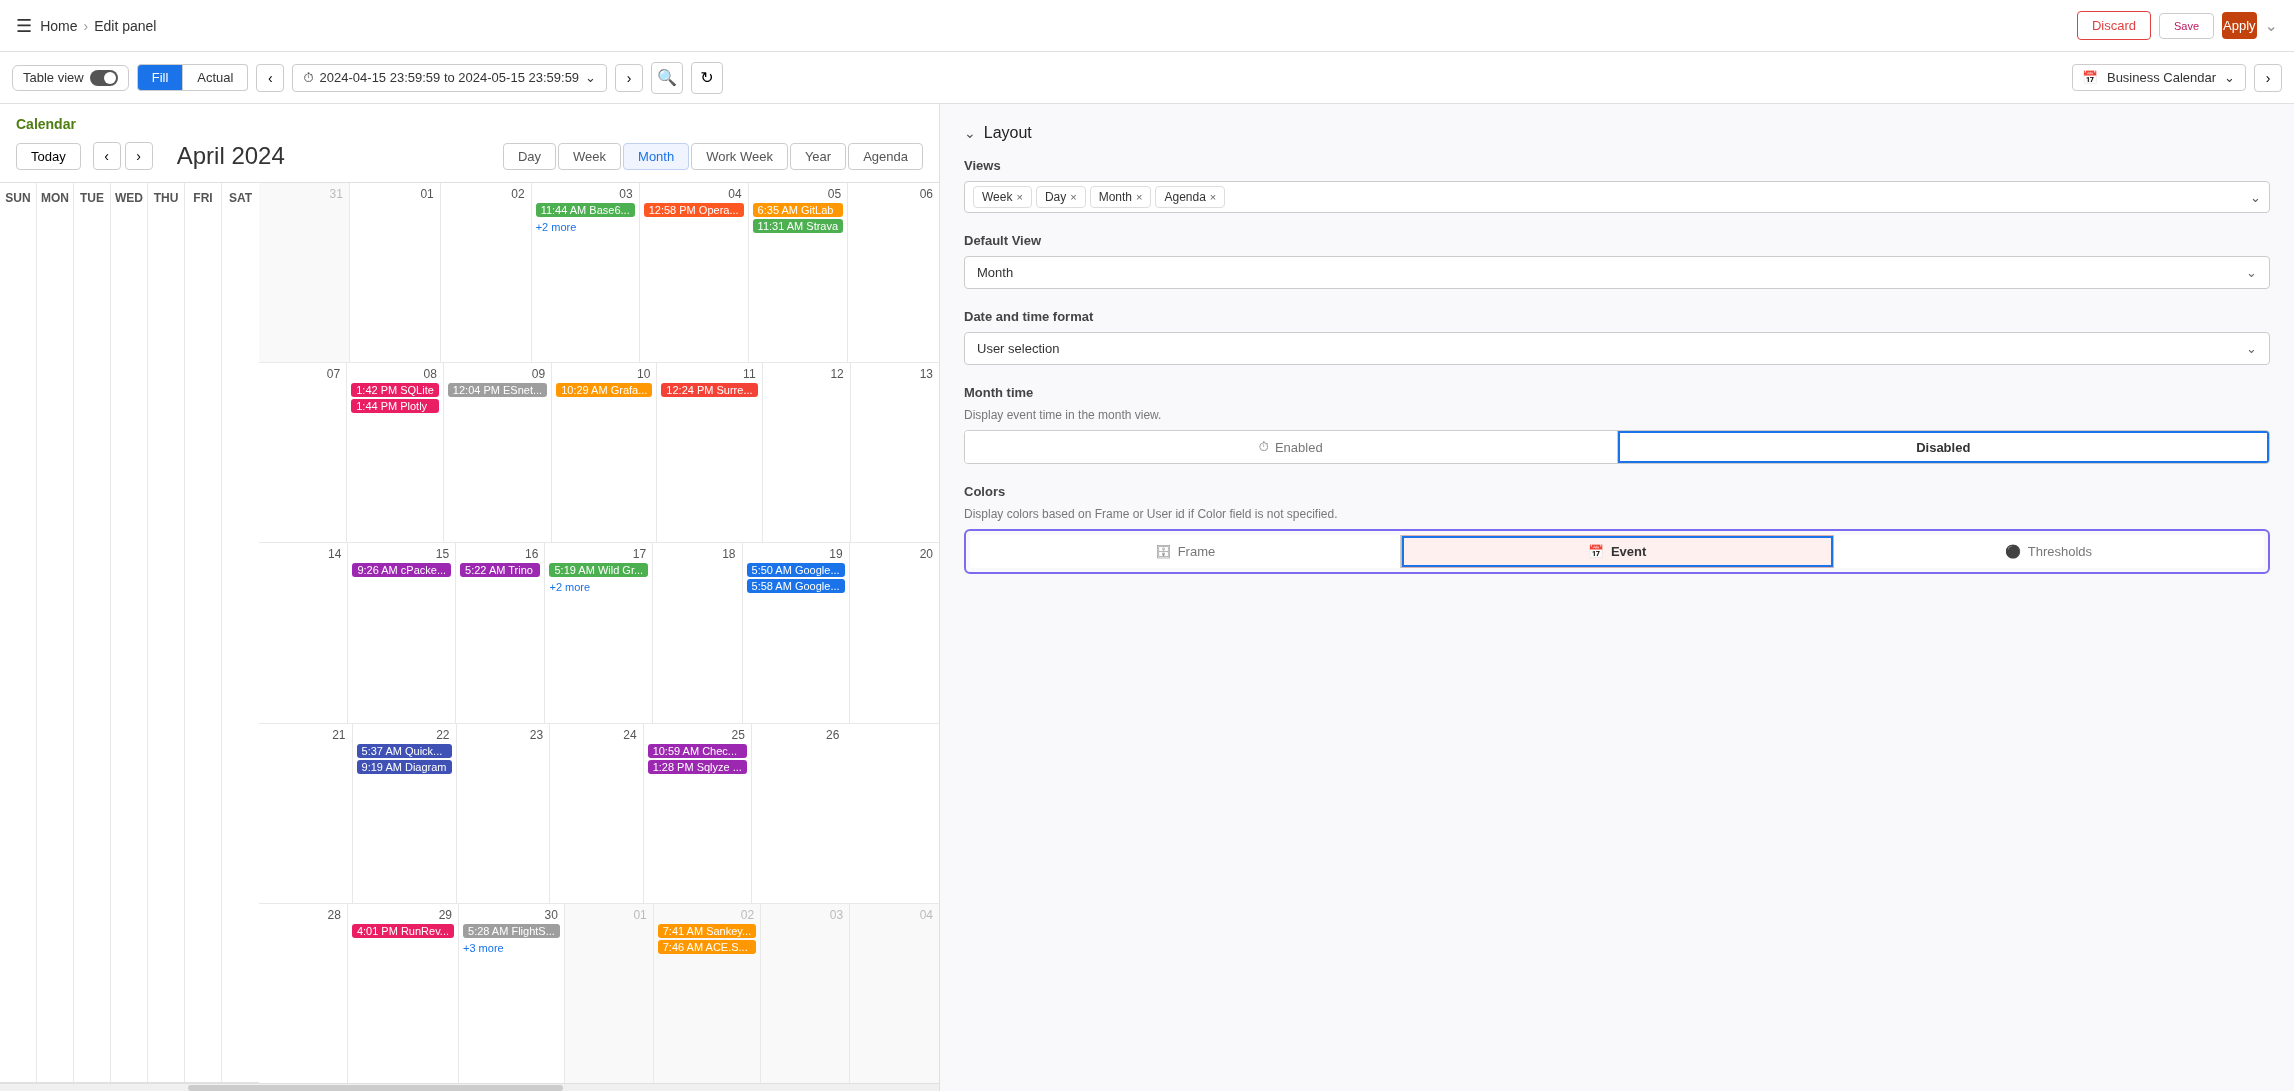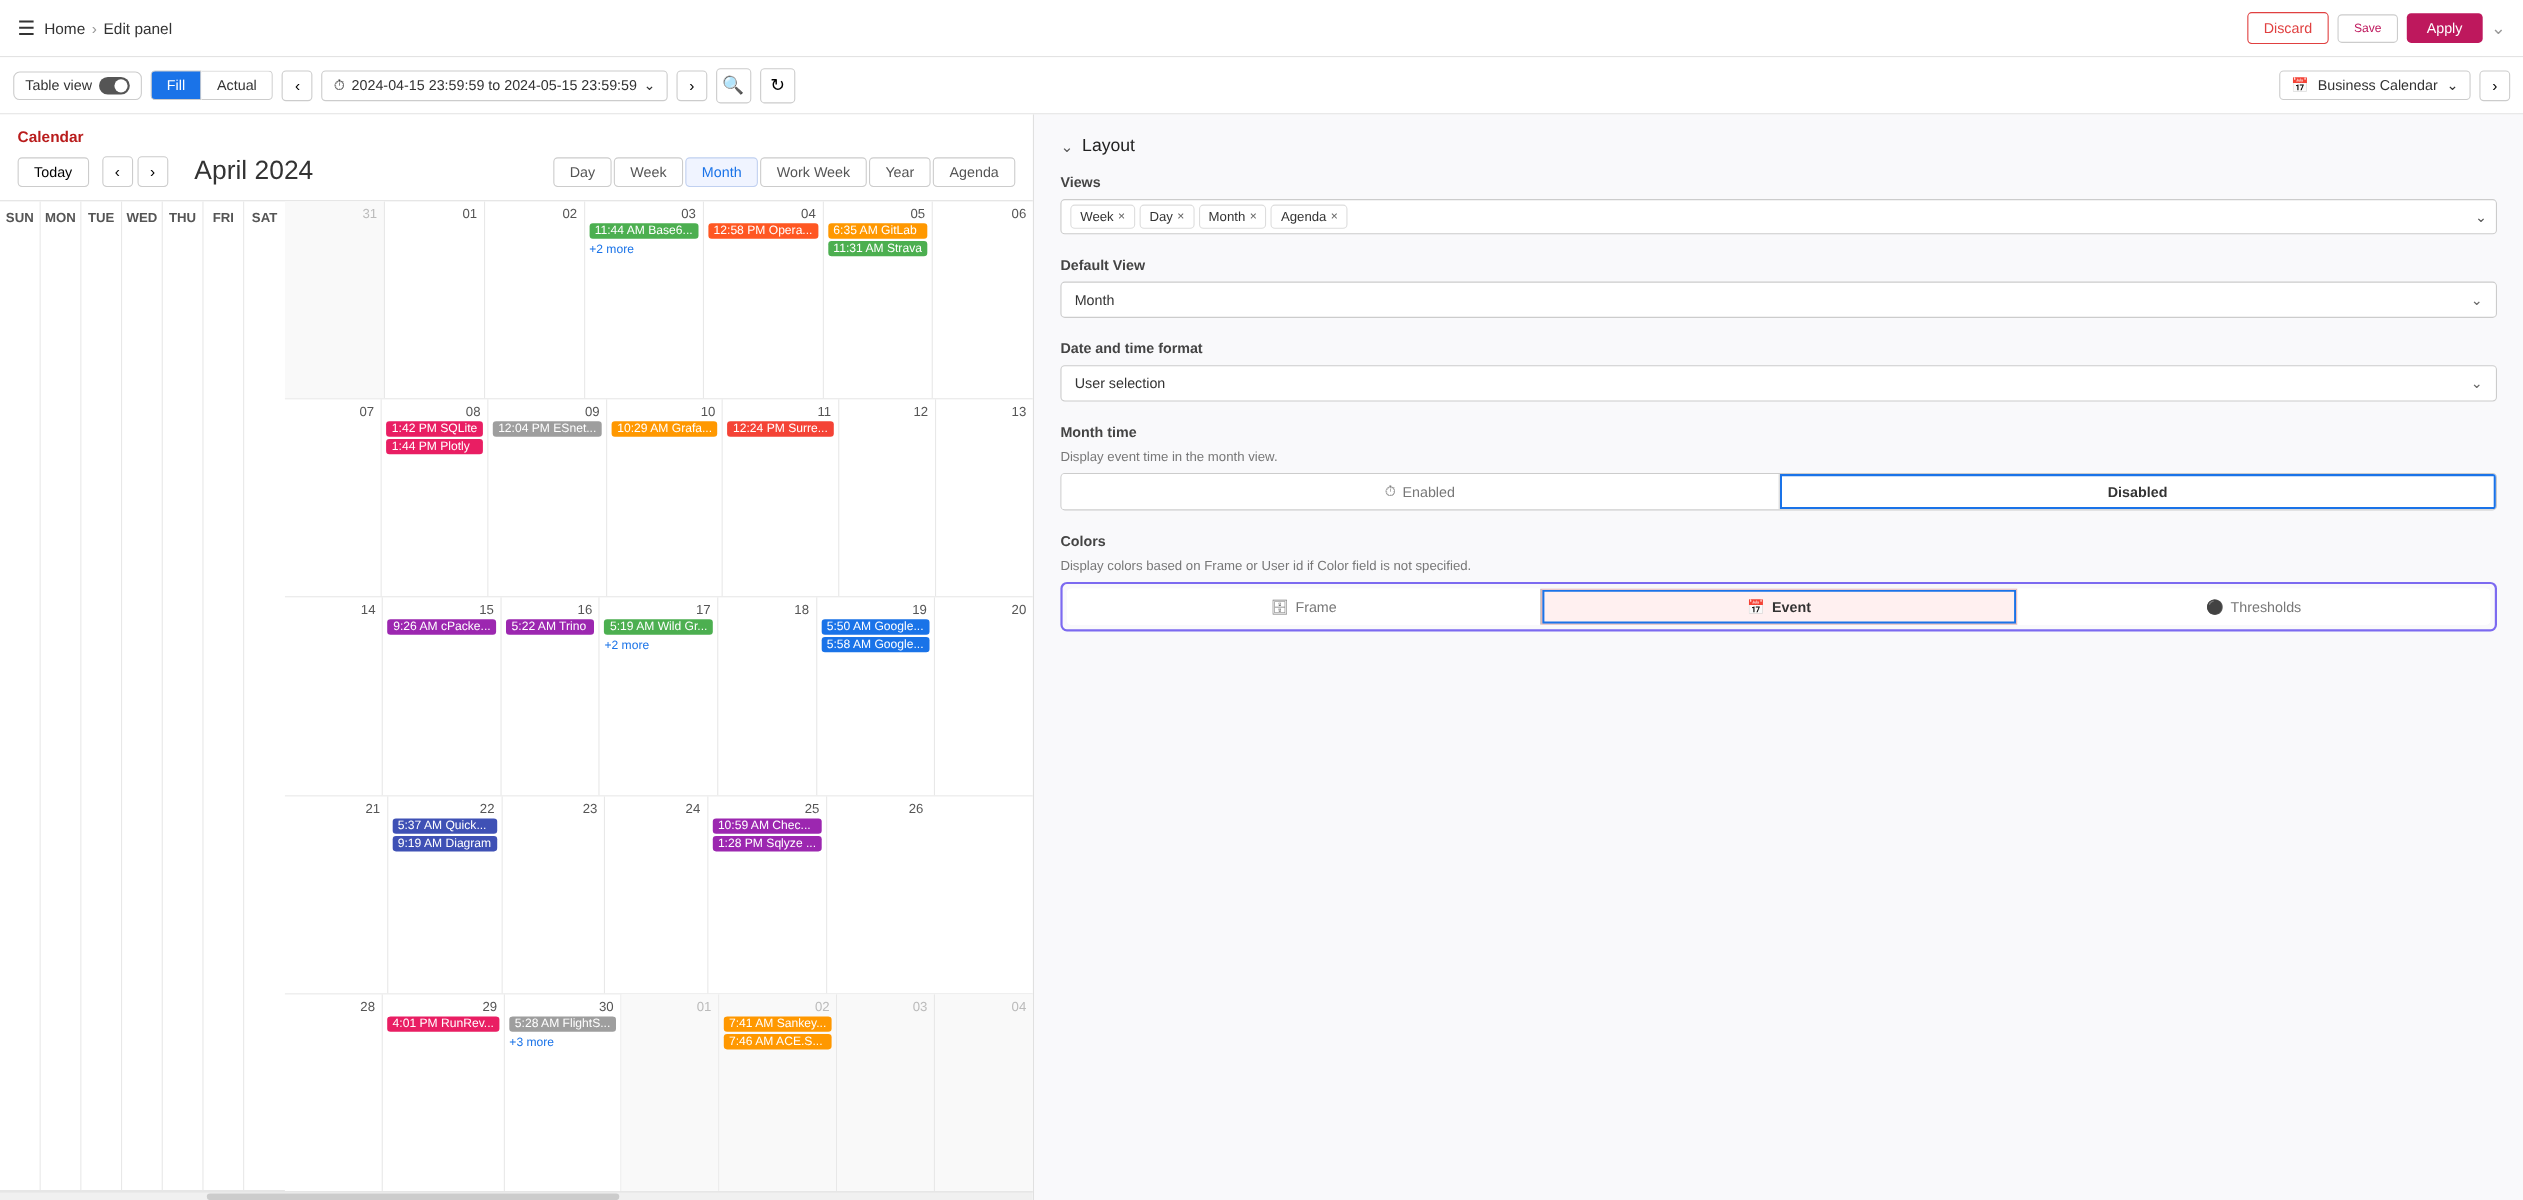--- a/index.html
+++ b/index.html
@@ -9,21 +9,21 @@
     .topbar { display: flex; align-items: center; justify-content: space-between; background: #fff; border-bottom: 1px solid #e0e0e0; padding: 0 16px; height: 52px; }
     .topbar-left { display: flex; align-items: center; gap: 8px; }
     .topbar-left .hamburger { font-size: 18px; cursor: pointer; }
     .topbar-left .breadcrumb { display: flex; align-items: center; gap: 6px; color: #555; font-size: 14px; }
     .topbar-left .breadcrumb .home { color: #333; }
     .topbar-left .breadcrumb .sep { color: #999; }
     .topbar-left .breadcrumb .page { color: #333; }
     .topbar-right { display: flex; align-items: center; gap: 8px; }
     .btn-discard { border: 1px solid #e04040; color: #e04040; background: #fff; padding: 6px 14px; border-radius: 4px; cursor: pointer; font-size: 13px; }
     .btn-save { border: 1px solid #ccc; color: #be185d; background: #fff; padding: 6px 14px; border-radius: 4px; cursor: pointer; font-size: 11px; }
-    .btn-apply { background: #be185d; color: #fff; border: none; padding: 6px 18px; border-radius: 4px; cursor: pointer; font-size: 13px; font-weight: 500; }
+    .btn-apply { background: #c2410c; color: #fff; border: none; padding: 6px 1px; border-radius: 4px; cursor: pointer; font-size: 13px; font-weight: 500; }
     .topbar-chevron { color: #999; cursor: pointer; font-size: 16px; }
 
     
     .toolbar { display: flex; align-items: center; background: #fff; border-bottom: 1px solid #e0e0e0; padding: 6px 12px; gap: 8px; height: 52px; }
     .table-view-toggle { display: flex; align-items: center; gap: 6px; border: 1px solid #ccc; border-radius: 6px; padding: 4px 10px; cursor: pointer; }
     .toggle-pill { width: 28px; height: 16px; background: #555; border-radius: 8px; position: relative; }
     .toggle-pill::after { content: ''; position: absolute; width: 12px; height: 12px; background: #fff; border-radius: 50%; top: 2px; right: 2px; }
     .fill-actual { display: flex; gap: 0; }
     .fill-btn { padding: 5px 14px; border: 1px solid #ccc; background: #1a73e8; color: #fff; border-radius: 4px 0 0 4px; cursor: pointer; font-size: 13px; font-weight: 500; }
     .actual-btn { padding: 5px 14px; border: 1px solid #ccc; background: #fff; color: #333; border-radius: 0 4px 4px 0; cursor: pointer; font-size: 13px; border-left: none; }
@@ -32,21 +32,21 @@
     .zoom-btn, .refresh-btn { width: 32px; height: 32px; border: 1px solid #ccc; background: #fff; border-radius: 4px; cursor: pointer; display: flex; align-items: center; justify-content: center; font-size: 16px; }
     .calendar-selector { display: flex; align-items: center; gap: 8px; border: 1px solid #ccc; border-radius: 4px; padding: 5px 10px; background: #fff; cursor: pointer; flex: 1; max-width: 400px; font-size: 13px; }
     .toolbar-right { margin-left: auto; display: flex; align-items: center; gap: 8px; }
 
     
     .main { display: flex; height: calc(1091px - 104px); }
 
     
     .calendar-panel { flex: 0 0 940px; background: #fff; border-right: 1px solid #e0e0e0; display: flex; flex-direction: column; overflow: hidden; }
     .calendar-header-bar { padding: 12px 16px; border-bottom: 1px solid #e0e0e0; }
-    .cal-title { font-size: 14px; font-weight: 600; color: #b91c1c; margin-bottom: 10px; }
+    .cal-title { font-size: 14px; font-weight: 600; color: #4d7c0f; margin-bottom: 10px; }
     .cal-nav { display: flex; align-items: center; gap: 12px; }
     .today-btn { border: 1px solid #ccc; background: #fff; padding: 5px 14px; border-radius: 4px; cursor: pointer; font-size: 13px; }
     .cal-nav-arrows { display: flex; gap: 4px; }
     .cal-nav-arrow { border: 1px solid #ccc; background: #fff; width: 28px; height: 28px; border-radius: 4px; cursor: pointer; display: flex; align-items: center; justify-content: center; font-size: 14px; }
     .month-year { font-size: 24px; font-weight: 300; color: #333; margin: 0 12px; }
     .view-tabs { display: flex; gap: 2px; margin-left: auto; }
     .view-tab { padding: 5px 14px; border: 1px solid #ccc; background: #fff; border-radius: 4px; cursor: pointer; font-size: 13px; color: #555; }
     .view-tab.active { background: #f0f4ff; color: #1a73e8; border-color: #c0d0f0; font-weight: 500; }
 
     

